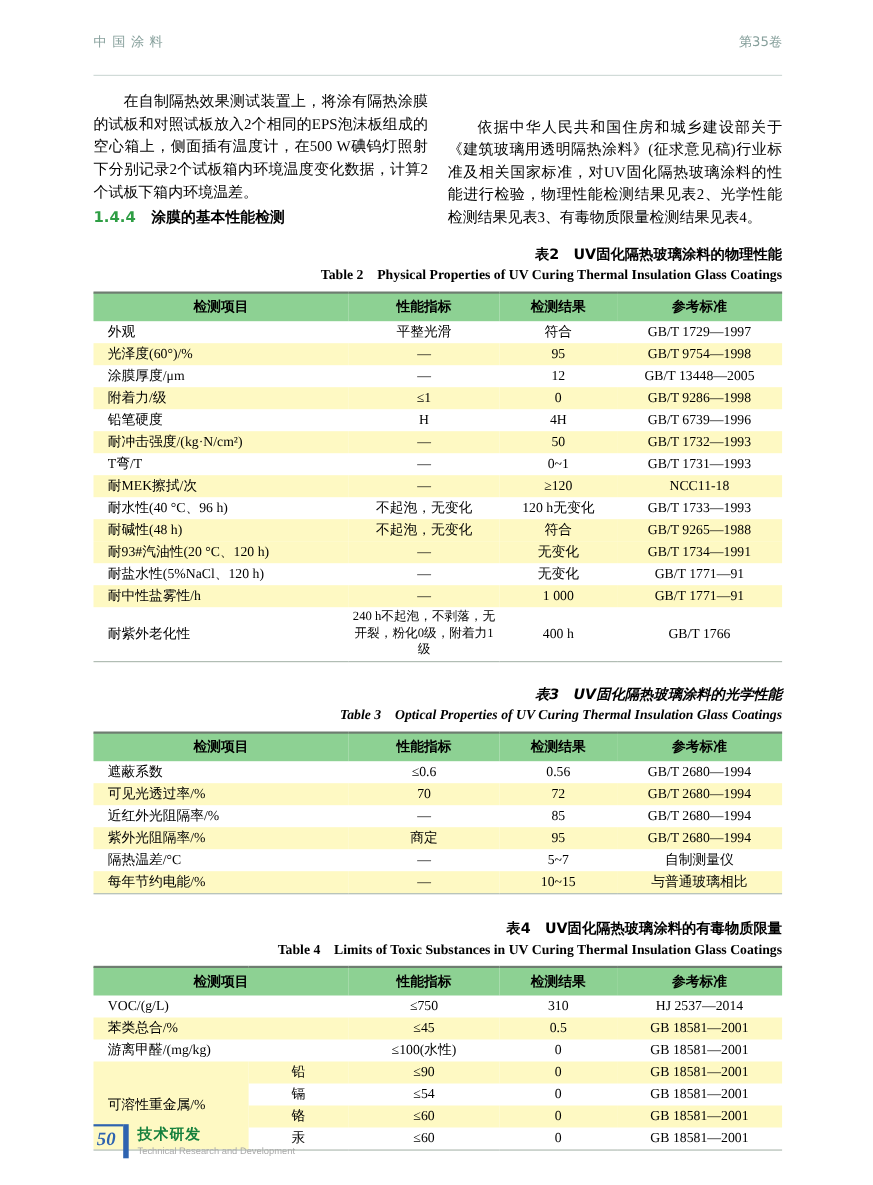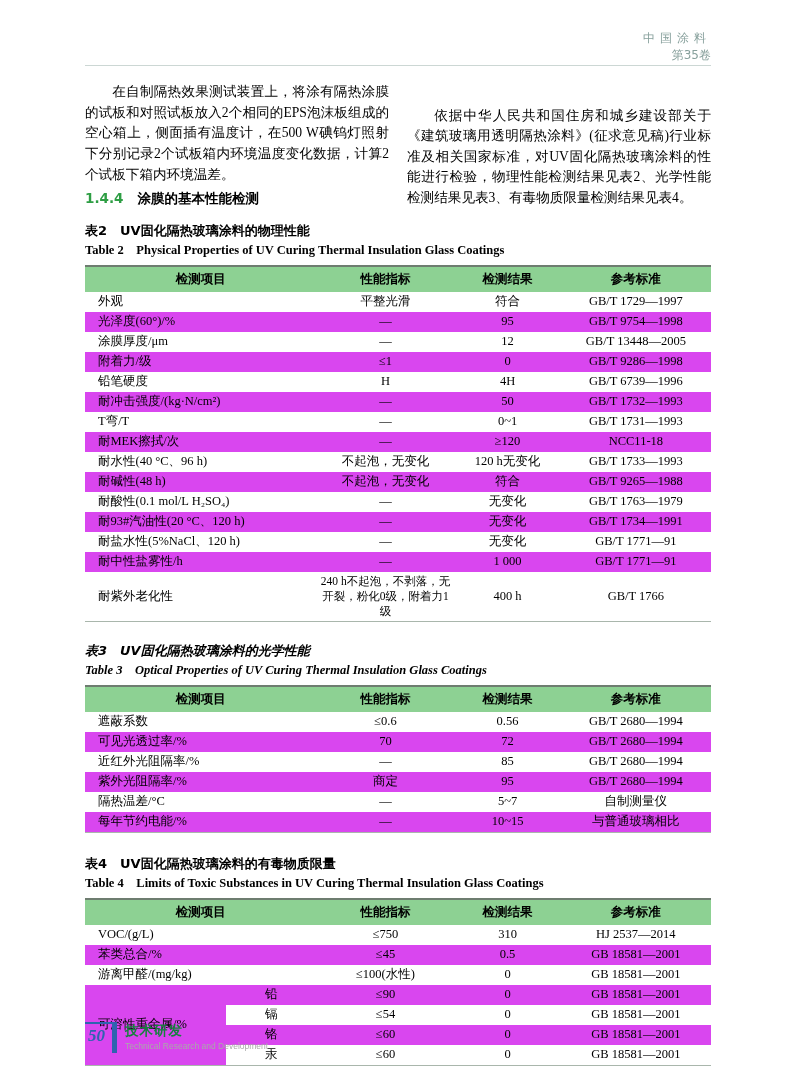--- a/index.html
+++ b/index.html
@@ -1,52 +1,52 @@
 <!DOCTYPE html>
 <html><head>
 <meta charset="utf-8">
 <style>
   html,body { margin:0; padding:0; background:#ffffff; }
   .page { position:relative; width:794px; height:1077px; background:#ffffff; overflow:hidden;
           font-family:"Liberation Serif", serif; color:#000; }
 
   
   .runhead { position:absolute; top:30px; left:85px; width:626px;
-             display:flex; justify-content:center; align-items:flex-end;
-             padding-bottom:1px; border-bottom:1px solid #ccd7d4;
-             font-family:"DejaVu Sans", sans-serif; font-size:12px; color:#87a09c;flex-direction:column; }
+             display:flex; justify-content:space-between; align-items:flex-end;
+             padding-bottom:21px; border-bottom:1px solid #ccd7d4;
+             font-family:"DejaVu Sans", sans-serif; font-size:12px; color:#87a09c; }
   .journal { letter-spacing:5px; }
 
   .content { position:absolute; top:82px; left:85px; width:626px; }
 
   
   .intro { display:flex; gap:18px; font-size:13.6px; line-height:1.52; text-align:justify;align-items:flex-end; }
   .intro .col { flex:1; min-width:0; }
   .para { margin:0; text-indent:2em; }
   .section-heading { margin-top:3px; font-family:"DejaVu Sans", sans-serif; font-size:13.5px; }
   .sec-num { color:#2e9e44; font-weight:bold; margin-right:14px; }
   .sec-title { font-weight:bold; }
 
   
-  .caption { text-align:left; }
+  .caption { text-align:right; }
   .cap-t2 { margin-top:13px; }
   .cap-t3 { margin-top:20px;font-style:italic; }
   .cap-t4 { margin-top:22px; }
   .caption-cn { font-family:"DejaVu Sans", sans-serif; font-weight:bold; font-size:13px; }
   .caption-en { font-family:"Liberation Serif", serif; font-weight:bold; font-size:12.5px; margin-top:2px; }
 
   
   table { width:100%; border-collapse:collapse; margin-top:6px;
           border-top:2px solid #6e7d70; border-bottom:1.5px solid #a9b6ac;
           font-size:12.5px; }
   th { background:#8dd193; font-family:"DejaVu Sans", sans-serif; font-weight:bold;
        font-size:12.5px; height:21px; padding:2px 2px; }
   td { height:18px; padding:1px 4px; text-align:center; }
   td.item { text-align:left; padding-left:13px; }
-  tr.g td { background:#d946ef; }
+  tr.g td { background:#fef9c3; }
   td.glabel { background:#b9e6c2; text-align:left; padding-left:13px; vertical-align:middle; }
   td.multiline { font-size:11.5px; line-height:1.3; padding-top:2px; padding-bottom:2px;margin-left:31px; }
 
   
   .footer { position:absolute; left:85px; bottom:24px; display:flex; align-items:flex-start; }
   .pagenum { font-family:"Liberation Serif", serif; font-style:italic; font-weight:bold;
              font-size:17px; color:#2e63b0; padding:2px 7px 0 3px; border-top:2px solid #2e63b0; }
   .vbar { width:5px; height:31px; background:#2e63b0; }
   .footer-text { margin-left:8px; }
   .f-cn { font-family:"DejaVu Sans", sans-serif; font-weight:bold; font-size:13.5px;
@@ -150,26 +150,20 @@
             <td>不起泡，无变化</td>
             <td>120 h无变化</td>
             <td>GB/T 1733—1993</td>
           </tr>
         <tr class="g">
             <td class="item">耐碱性(48 h)</td>
             <td>不起泡，无变化</td>
             <td>符合</td>
             <td>GB/T 9265—1988</td>
           </tr>
-        <tr>
-            <td class="item">耐酸性(0.1 mol/L H₂SO₄)</td>
-            <td>—</td>
-            <td>无变化</td>
-            <td>GB/T 1763—1979</td>
-          </tr>
         <tr class="g">
             <td class="item">耐93#汽油性(20 °C、120 h)</td>
             <td>—</td>
             <td>无变化</td>
             <td>GB/T 1734—1991</td>
           </tr>
         <tr>
             <td class="item">耐盐水性(5%NaCl、120 h)</td>
             <td>—</td>
             <td>无变化</td>

